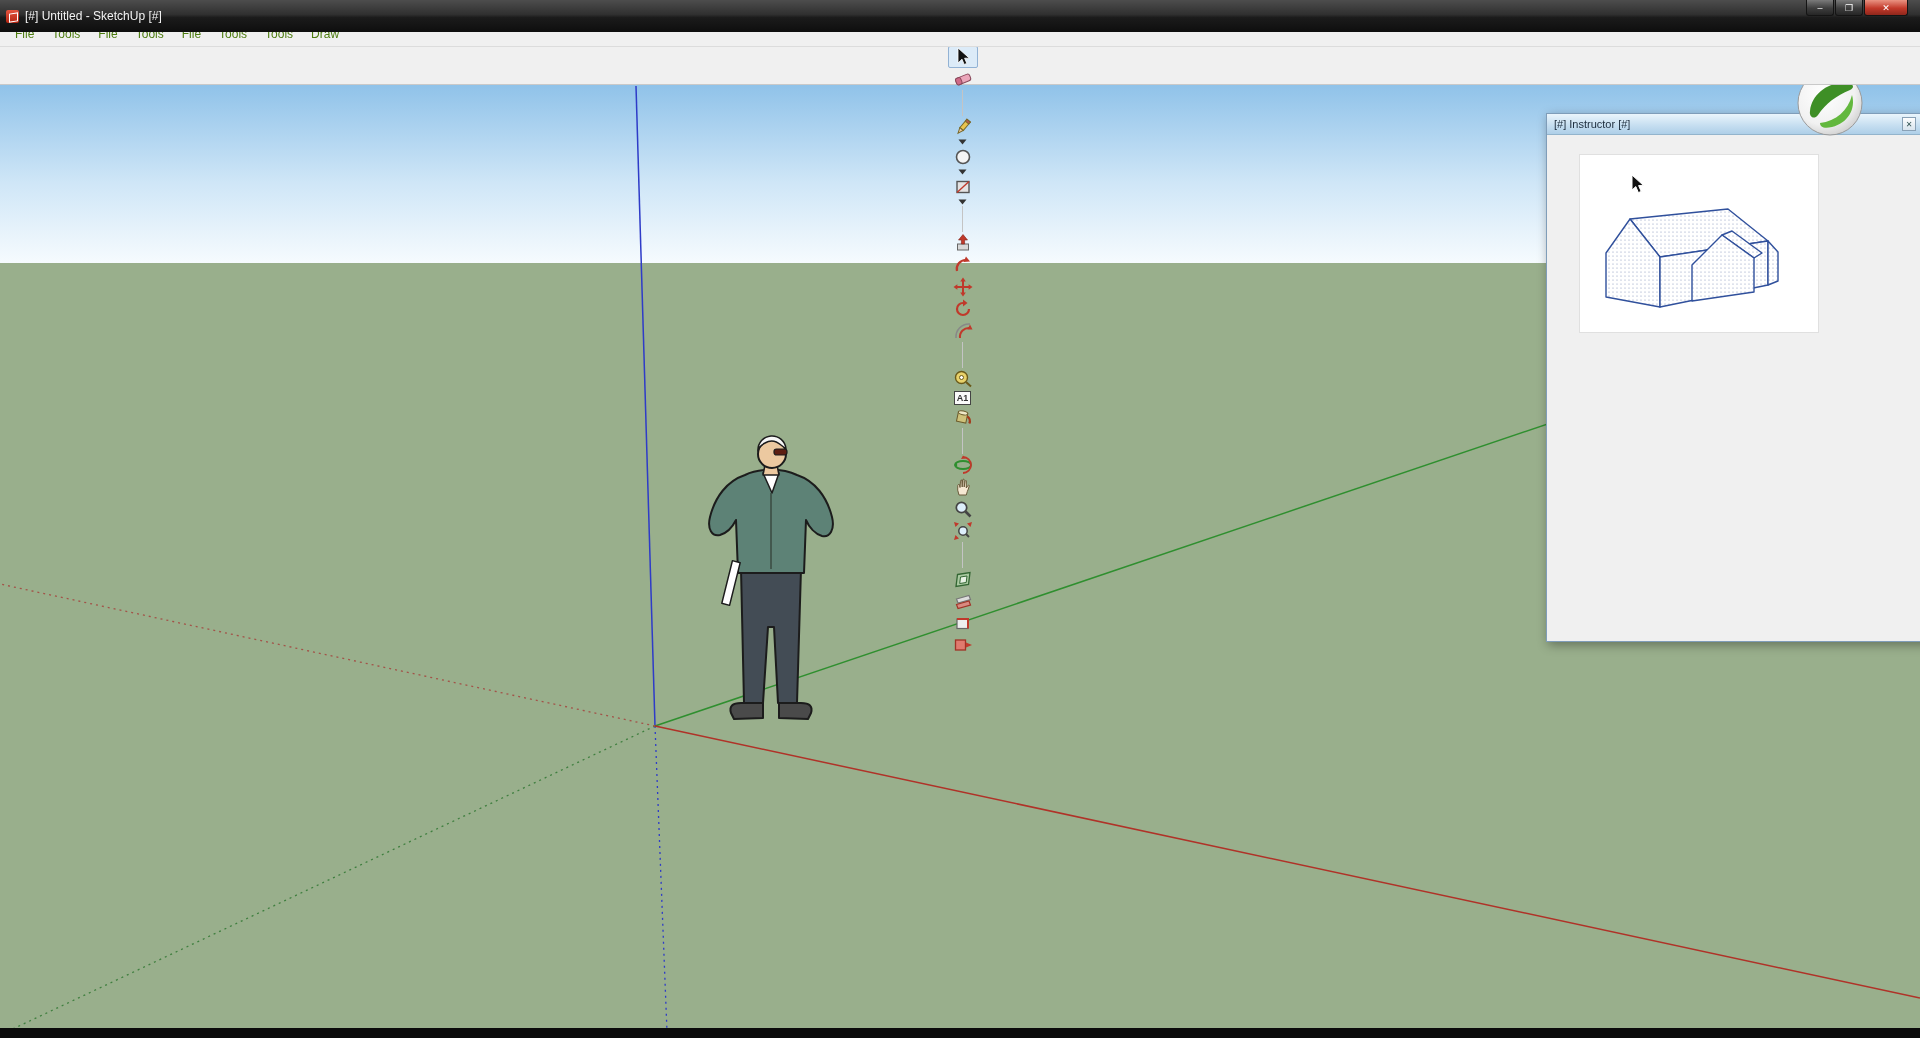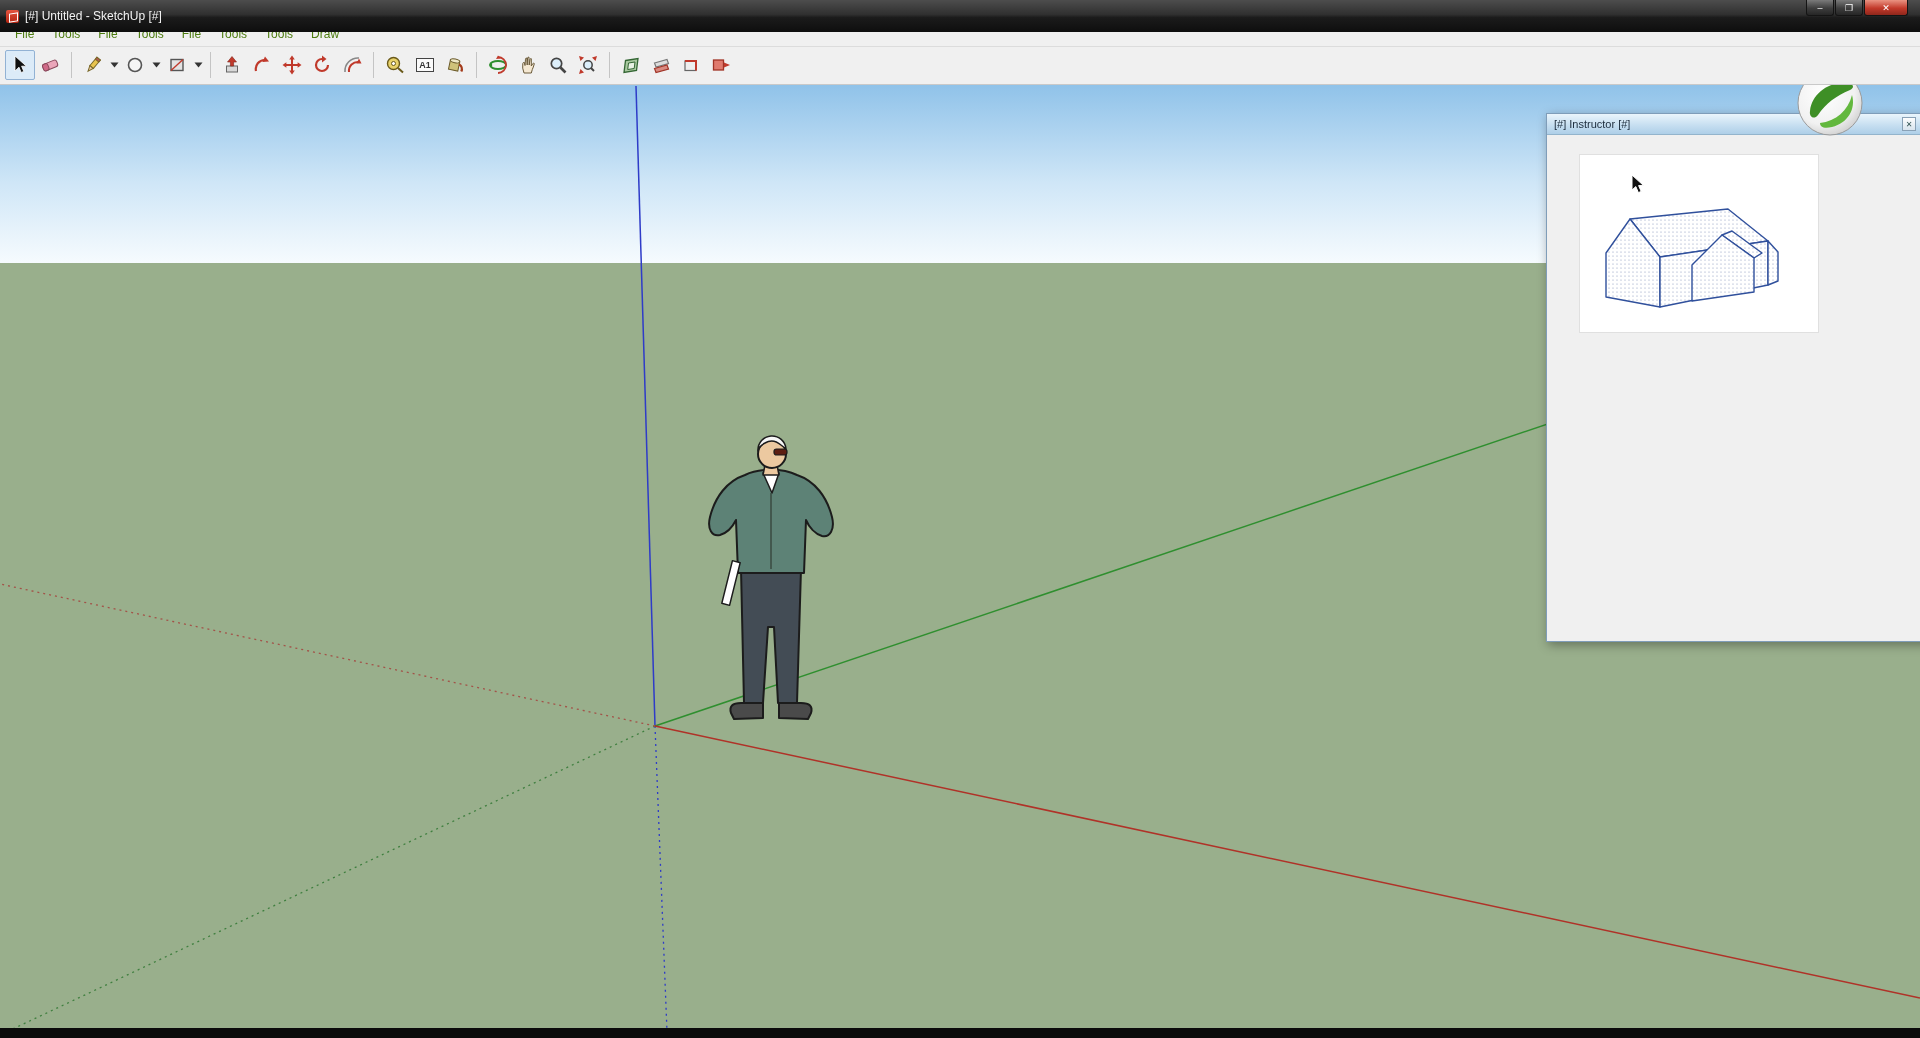--- a/index.html
+++ b/index.html
@@ -21,21 +21,21 @@
   .win-btn.close{width:44px;background:linear-gradient(#ea9382,#c2392a 55%,#8f271c);}
 
   
   .menubar{position:absolute;top:22px;left:0;right:0;height:24px;background:#f0f0f0;
     border-bottom:1px solid #dcdcdc;display:flex;align-items:center;padding-left:6px;
     font-size:12px;color:#4d7c0f;z-index:29;}
   .menu-item{padding:4px 9px;cursor:default;}
 
   
   .toolbar{position:absolute;top:46px;left:0;right:0;height:38px;background:#f0f0f0;
-    border-bottom:1px solid #c9c9c9;display:flex;align-items:center;padding-left:5px;z-index:28;}
+    border-bottom:1px solid #c9c9c9;display:flex;align-items:center;padding-left:5px;z-index:28;flex-direction:column;}
   .tool{width:30px;height:30px;border:1px solid transparent;border-radius:2px;background:transparent;
     display:flex;align-items:center;justify-content:center;padding:0;margin:0;}
   .tool.active{border:1px solid #92b2d4;background:#dcebf8;}
   .drop{width:12px;height:30px;border:none;background:transparent;display:flex;align-items:center;
     justify-content:center;padding:0;}
   .sep{width:1px;height:26px;background:#c4c4c4;margin:0 6px;flex:none;}
   .icon-a1{display:inline-block;border:1.5px solid #444;font-size:9px;font-weight:bold;
     color:#333;padding:1px 2px;background:#fafafa;line-height:10px;}
 
   

